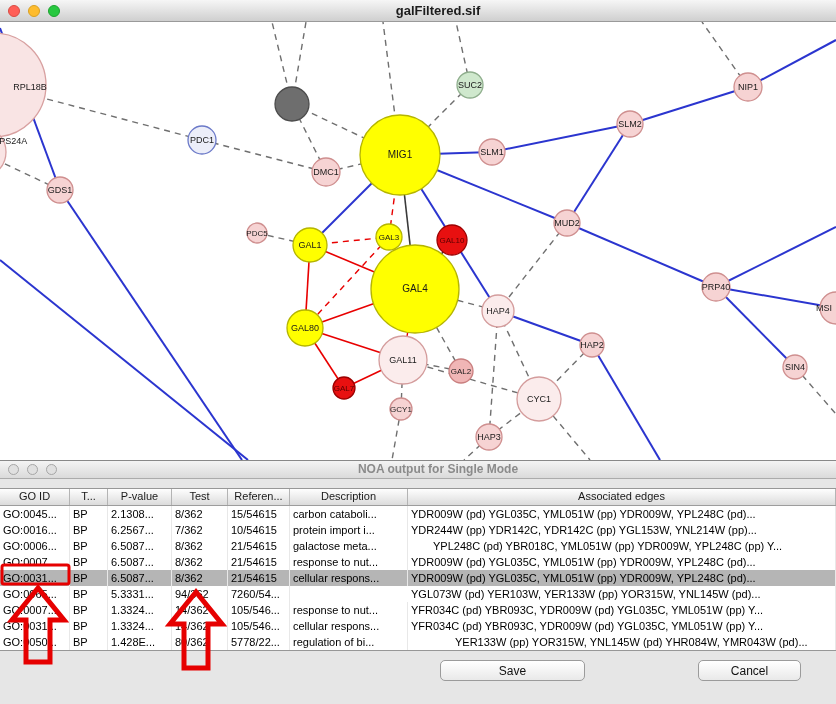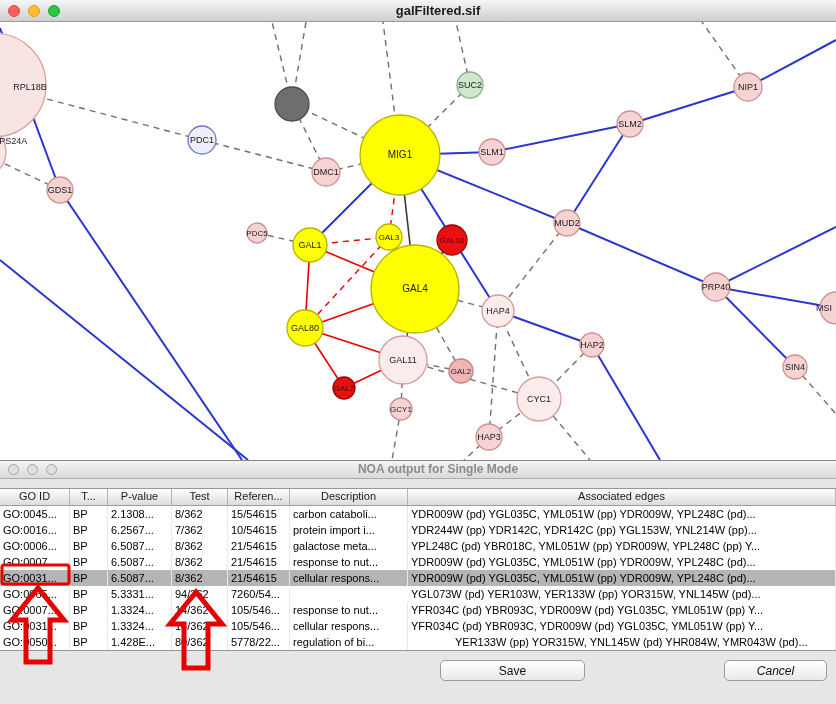--- a/index.html
+++ b/index.html
@@ -31,21 +31,21 @@
   .th{box-sizing:border-box;border-right:1px solid #b4b4b4;font-size:11px;line-height:15px;
       text-align:center;color:#1a1a1a;overflow:hidden;white-space:nowrap;}
   .tr{display:flex;height:16px;background:#fff;}
   .tr.selected{background:#b5b5b5;}
   .td{box-sizing:border-box;border-right:1px solid #e8e8e8;font-size:11px;line-height:16px;
       padding-left:3px;color:#000;overflow:hidden;white-space:nowrap;}
 
   .btn{position:absolute;height:21px;border:1px solid #9b9b9b;border-radius:5px;
        background:linear-gradient(#ffffff,#e9e9e9);font-size:12px;font-family:inherit;color:#111;}
   .btn.save{left:440px;top:199px;width:145px;}
-  .btn.cancel{left:724px;top:199px;width:103px;font-style:italic;}
+  .btn.cancel{left:698px;top:199px;width:103px;}
 
   
   .annotations{position:absolute;left:0;top:0;z-index:40;pointer-events:none;}
 </style>
 </head>
 <body>
 
 <div class="window-network">
   <div class="titlebar">
     <div class="lights">
@@ -212,21 +212,21 @@
           <div class="td" style="width: 118px;">protein import i...</div>
           <div class="td" style="flex: 1 1 0%;">YDR244W (pp) YDR142C, YDR142C (pp) YGL153W, YNL214W (pp)...</div>
         </div>
         <div class="tr">
           <div class="td" style="width: 70px;">GO:0006...</div>
           <div class="td" style="width: 38px;">BP</div>
           <div class="td" style="width: 64px;">6.5087...</div>
           <div class="td" style="width: 56px;">8/362</div>
           <div class="td" style="width: 62px;">21/54615</div>
           <div class="td" style="width: 118px;">galactose meta...</div>
-          <div class="td" style="flex: 1 1 0%;">YPL248C (pd) YBR018C, YML051W (pp) YDR009W, YPL248C (pp) Y...</div>
+          <div class="td" style="flex: 1 1 0%; margin-left: 22px;">YPL248C (pd) YBR018C, YML051W (pp) YDR009W, YPL248C (pp) Y...</div>
         </div>
         <div class="tr">
           <div class="td" style="width: 70px;">GO:0007...</div>
           <div class="td" style="width: 38px;">BP</div>
           <div class="td" style="width: 64px;">6.5087...</div>
           <div class="td" style="width: 56px;">8/362</div>
           <div class="td" style="width: 62px;">21/54615</div>
           <div class="td" style="width: 118px;">response to nut...</div>
           <div class="td" style="flex: 1 1 0%;">YDR009W (pd) YGL035C, YML051W (pp) YDR009W, YPL248C (pd)...</div>
         </div>

